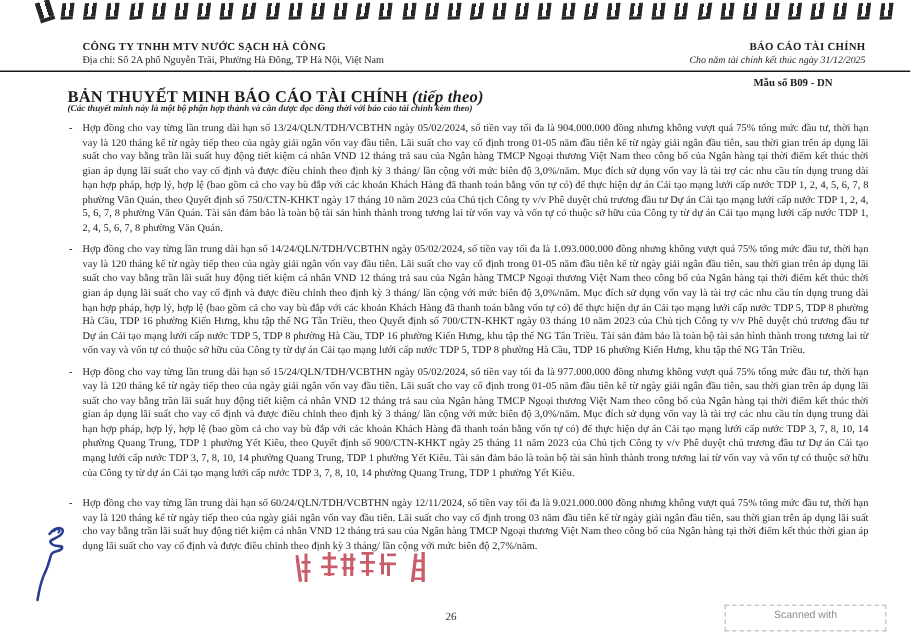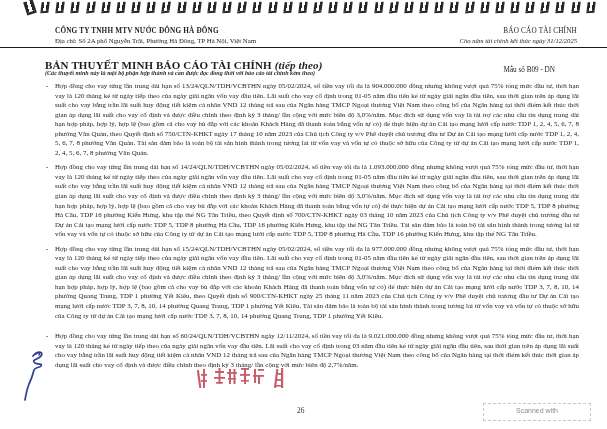--- a/index.html
+++ b/index.html
@@ -22,24 +22,24 @@
     border-bottom:2.6px solid #151515;
     transform:skewX(-10deg) rotate(-3deg);
     opacity:.92;
   }
   .bind-mark:nth-child(5n){transform:skewX(-14deg) rotate(-6deg);}
   .bind-mark:first-child{transform:scale(1.25) rotate(-18deg);}
 
   
   .company-name{top:27px;left:55px;font-size:7.2px;font-weight:bold;letter-spacing:.2px;}
   .company-address{top:37px;left:55px;font-size:6.8px;}
-  .report-title{top:27px;right:30px;font-size:7.2px;font-weight:normal;text-align:right;letter-spacing:.2px;padding-left:28px;}
+  .report-title{top:27px;right:30px;font-size:7.2px;font-weight:bold;text-align:right;letter-spacing:.2px;padding-left:28px;}
   .report-period{top:37px;right:30px;font-size:6.6px;font-style:italic;text-align:right;}
   .header-rule{top:47px;left:0;width:607px;height:0;border-top:1.6px solid #1a1a1a;}
-  .form-number{top:66px;right:52px;font-size:7.2px;font-weight:normal;}
+  .form-number{top:51px;right:52px;font-size:7.2px;font-weight:bold;}
 
   
   .section-title{top:59px;left:45px;font-size:11px;font-weight:bold;letter-spacing:.15px;}
   .section-title .suffix{font-style:italic;font-weight:bold;}
   .section-subtitle{top:70px;left:45px;font-size:6.1px;font-style:italic;font-weight:bold;color:#2a2a2a;}
 
   
   .content{top:81px;left:45px;width:534px;}
   .para{
     position:relative;padding-left:10px;
@@ -107,21 +107,21 @@
     <span class="bind-mark"></span>
     <span class="bind-mark"></span>
     <span class="bind-mark"></span>
     <span class="bind-mark"></span>
     <span class="bind-mark"></span>
     <span class="bind-mark"></span>
     <span class="bind-mark"></span>
     <span class="bind-mark"></span>
   </div>
 
-<div class="abs company-name">CÔNG TY TNHH MTV NƯỚC ĐÔNG HÀ ĐÔNG</div>
+<div class="abs company-name">CÔNG TY TNHH MTV NƯỚC SẠCH HÀ CÔNG</div>
 <div class="abs company-address">Địa chỉ: Số 2A phố Nguyễn Trãi, Phường Hà Đông, TP Hà Nội, Việt Nam</div>
 <div class="abs report-title">BÁO CÁO TÀI CHÍNH</div>
 <div class="abs report-period">Cho năm tài chính kết thúc ngày 31/12/2025</div>
 <div class="abs header-rule"></div>
 <div class="abs form-number">Mẫu số B09 - DN</div>
 
 <div class="abs section-title">
   <span>BẢN THUYẾT MINH BÁO CÁO TÀI CHÍNH</span>
   <span class="suffix">(tiếp theo)</span>
 </div>

